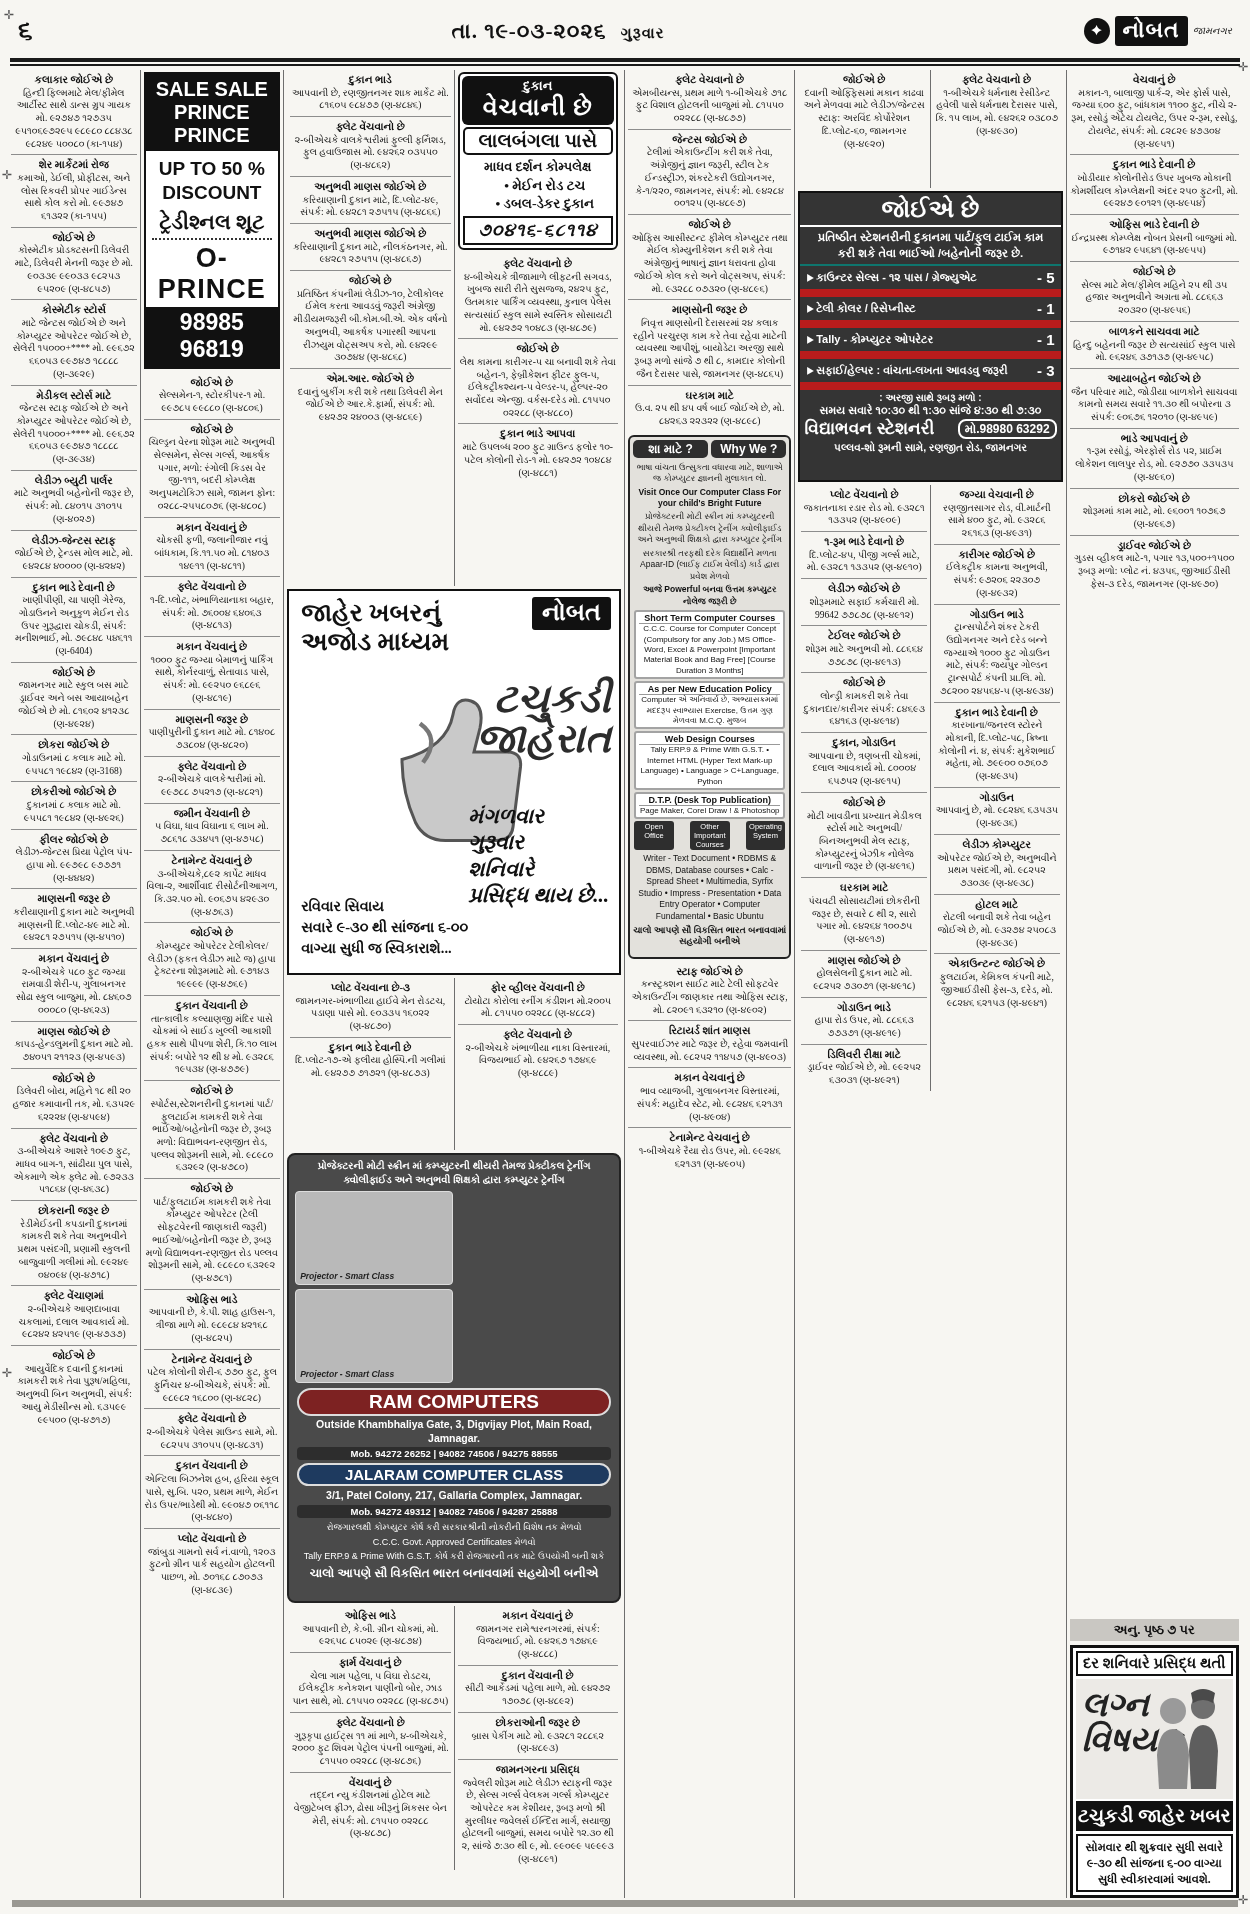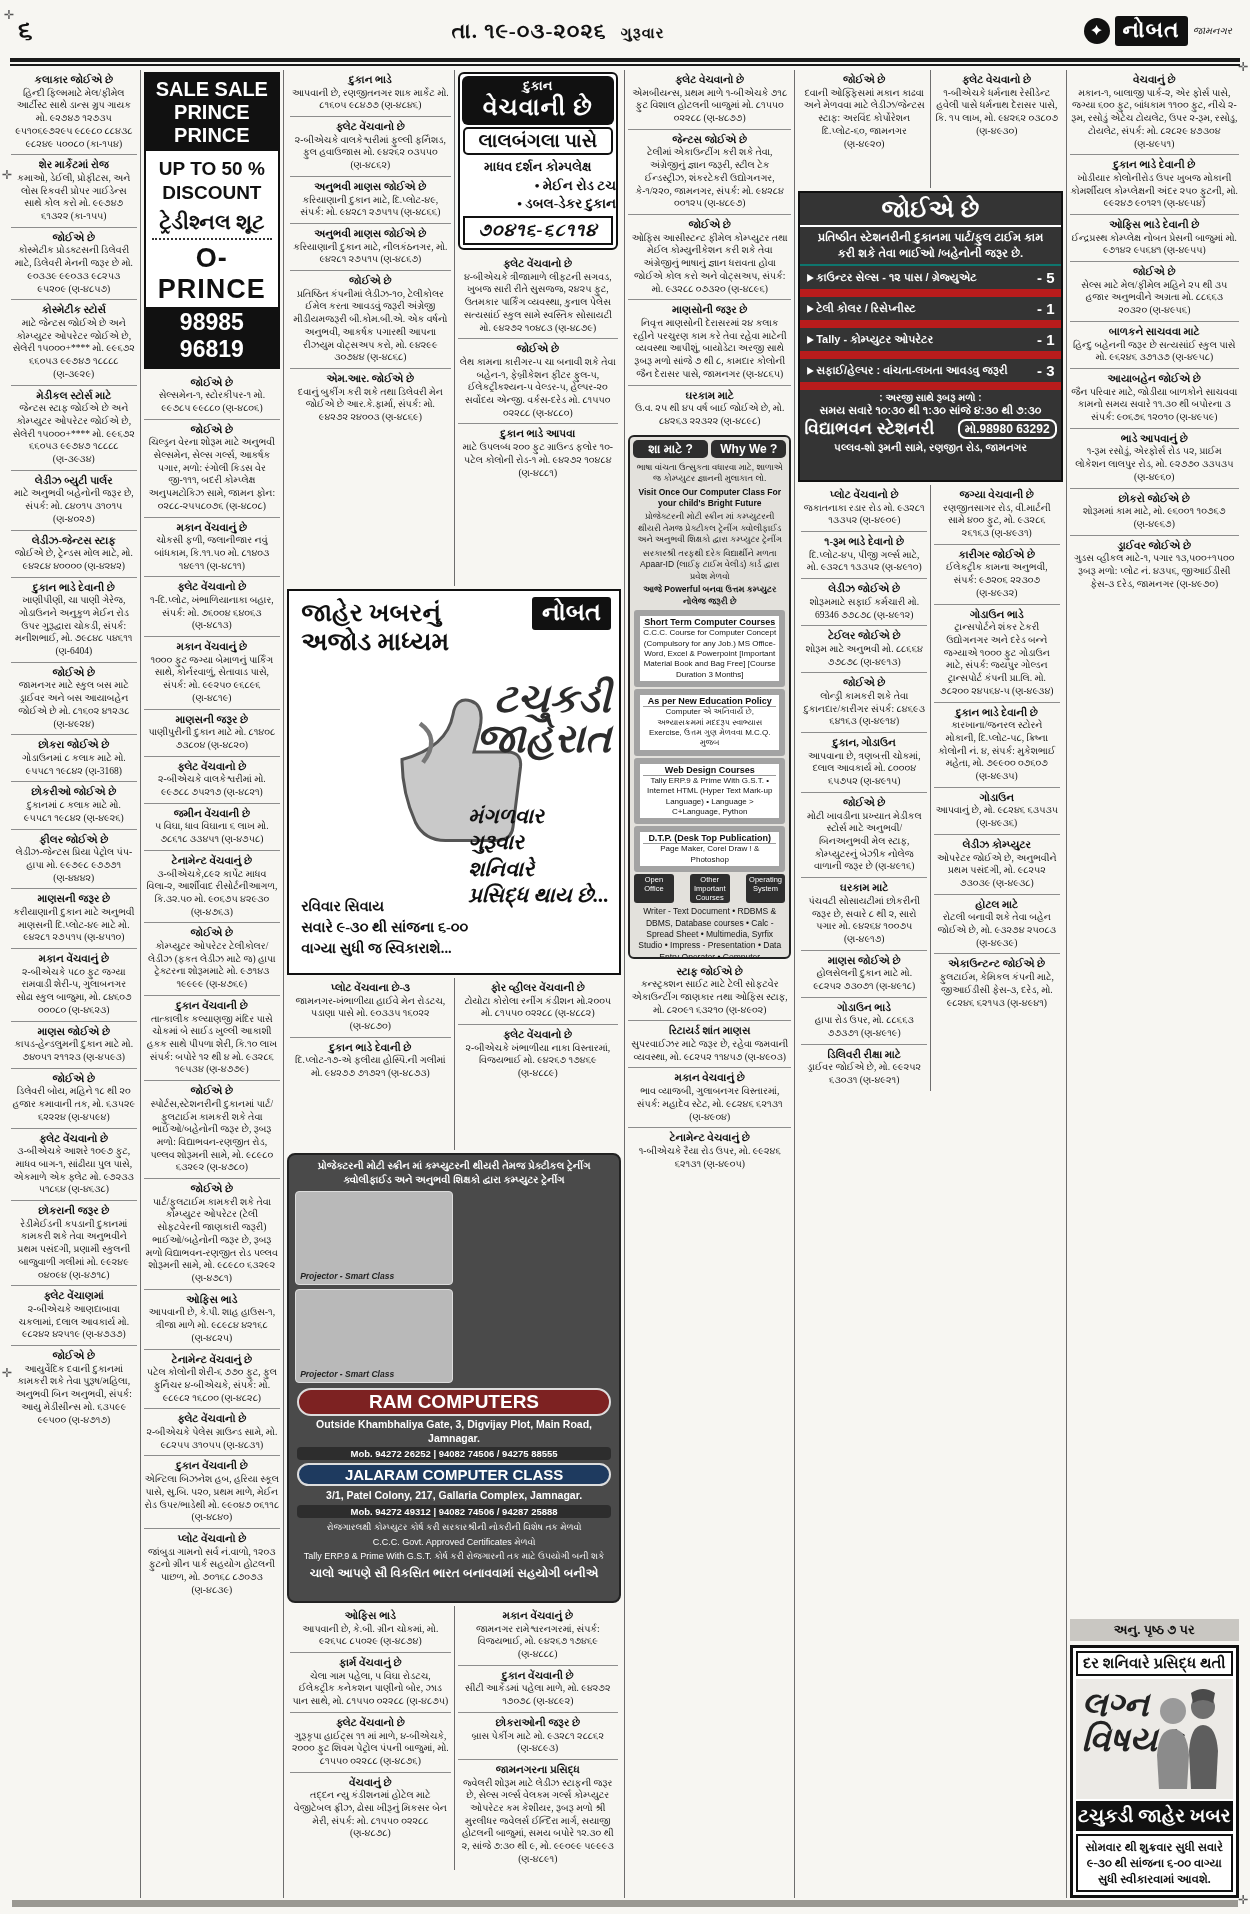--- a/index.html
+++ b/index.html
@@ -36,21 +36,21 @@
   .prince .trad{font-weight:bold;font-size:21px;padding:3px 0;border-bottom:2px dotted #333;margin:0 6px;}
   .prince .opr{font-family:"Liberation Sans",sans-serif;font-weight:bold;font-size:27px;letter-spacing:1px;padding:3px 0 2px;}
   .prince .ph{background:#111;color:#fff;font-family:"Liberation Sans",sans-serif;font-weight:bold;font-size:23px;padding:2px 0 4px;}
   
   .shopad{border:2px solid #111;border-radius:6px;margin:2px 0 4px;text-align:center;overflow:hidden;background:#fff;}
   .shopad .hd{background:#111;color:#fff;border-radius:6px;margin:2px;padding:2px 0 4px;}
   .shopad .hd .s1{font-size:13px;font-weight:bold;display:block;}
   .shopad .hd .s2{font-size:24px;font-weight:bold;display:block;letter-spacing:1px;}
   .shopad .l1{font-size:19px;font-weight:bold;border:2px solid #111;border-radius:5px;margin:2px 3px;padding:1px 0;}
   .shopad .l2{font-size:13px;font-weight:bold;padding:2px 0;}
-  .shopad .bl{font-size:13.5px;font-weight:bold;text-align:right;padding:1px 0 1px 14px;}
+  .shopad .bl{font-size:13.5px;font-weight:bold;text-align:center;padding:1px 0 1px 14px;}
   .shopad .ph{font-size:18px;font-weight:bold;font-style:italic;border:2px solid #111;margin:3px;padding:2px 0;letter-spacing:1px;}
   
   .nobatad{position:relative;border:2px solid #111;height:382px;margin:3px 0;background:#fff;overflow:hidden;}
   .nobatad .t1{font-size:25px;font-weight:bold;padding:8px 0 0 12px;line-height:1.15;}
   .nobatad .logo{position:absolute;top:6px;right:8px;background:#111;color:#fff;font-weight:bold;font-size:24px;padding:2px 10px 4px;border-radius:3px;}
   .nobatad .thumb{position:absolute;left:86px;top:88px;width:150px;height:170px;}
   .nobatad .fan{position:absolute;right:8px;top:88px;text-align:right;font-weight:bold;font-style:italic;font-size:40px;line-height:1.0;color:#2c2c2c;}
   .nobatad .days{position:absolute;right:10px;top:212px;text-align:left;font-size:21px;font-weight:bold;font-style:italic;line-height:1.25;}
   .nobatad .note{position:absolute;left:12px;bottom:14px;font-size:14.5px;font-weight:bold;line-height:1.45;}
   
@@ -64,21 +64,21 @@
   .ramad .tel{font-size:9.5px;font-weight:bold;text-align:center;background:#2d2d2d;margin:2px 8px;border-radius:4px;padding:1px 0;}
   .ramad .nm2{background:#1e3a5f;border:2px solid #ddd;border-radius:14px;text-align:center;font-size:15px;font-weight:bold;margin:3px 8px;padding:1px 0;}
   .ramad .foot{font-size:9px;text-align:center;line-height:1.4;padding:1px 4px;}
   .ramad .close{font-size:12px;font-weight:bold;text-align:center;padding:2px 0;}
   
   .whywe{border:2px solid #222;border-radius:6px;height:520px;margin:3px 0;background:#e3e1dc;overflow:hidden;font-family:"Liberation Sans",sans-serif;}
   .whywe .hrow{display:flex;gap:3px;padding:3px;}
   .whywe .hbox{flex:1;background:#2e2e2e;color:#fff;border-radius:5px;text-align:center;font-weight:bold;font-size:12px;padding:2px 0;}
   .whywe .sm{font-size:8.5px;line-height:1.35;padding:1px 5px;text-align:center;}
   .whywe .smb{font-weight:bold;}
-  .whywe .sec{background:#fff;border:6px solid #a3a3a3;border-radius:3px;margin:2px 4px;padding:1px 3px;}
+  .whywe .sec{background:#fff;border:2px solid #a3a3a3;border-radius:3px;margin:2px 4px;padding:1px 3px;}
   .whywe .sec h5{margin:0;font-size:9px;border-bottom:1px solid #999;text-align:center;}
   .whywe .sec div{font-size:8px;line-height:1.3;text-align:center;}
   .whywe .fcols{display:flex;gap:16px;margin:2px 4px;}
   .whywe .fcols span{flex:1;background:#2e2e2e;color:#fff;font-size:7.5px;text-align:center;border-radius:3px;padding:1px 0;}
   .whywe .close{font-size:9px;font-weight:bold;text-align:center;padding:2px 2px;}
   
   .recruit{background:#343434;color:#fff;border:2px solid #111;margin:3px 0;height:287px;overflow:hidden;font-family:"Liberation Sans",sans-serif;}
   .recruit .ttl{text-align:center;font-size:24px;font-weight:bold;padding:2px 0;border-bottom:2px solid #fff;}
   .recruit .intro{font-size:11.5px;font-weight:bold;text-align:center;line-height:1.35;padding:3px 15px;border-bottom:2px solid #0f766e;}
   .recruit .rrow{display:flex;justify-content:space-between;align-items:center;border-bottom:8px solid #b91c1c;padding:3px 6px;}
@@ -600,21 +600,21 @@
             <div class="ad">
               <div class="ad-t">પ્લોટ વેંચવાનો છે</div>
               <div class="ad-b">જકાતનાકા રડાર રોડ મો. ૯૩૨૮૧ ૧૩૩૫૨ (ણ-૪૯૦૯)</div>
             </div>
             <div class="ad">
               <div class="ad-t">૧-રૂમ ભાડે દેવાનો છે</div>
               <div class="ad-b">દિ.પ્લોટ-૪૫, પીજી ગર્લ્સ માટે, મો. ૯૩૨૮૧ ૧૩૩૫૨ (ણ-૪૯૧૦)</div>
             </div>
             <div class="ad">
               <div class="ad-t">લેડીઝ જોઈએ છે</div>
-              <div class="ad-b">શોરૂમમાટે સફાઈ કર્મચારી મો. 69346 ૭૭૮૭૮ (ણ-૪૯૧૨)</div>
+              <div class="ad-b">શોરૂમમાટે સફાઈ કર્મચારી મો. 99642 ૭૭૮૭૮ (ણ-૪૯૧૨)</div>
             </div>
             <div class="ad">
               <div class="ad-t">ટેઈલર જોઈએ છે</div>
               <div class="ad-b">શોરૂમ માટે અનુભવી મો. ૮૮૬૬૪ ૭૭૮૭૮ (ણ-૪૯૧૩)</div>
             </div>
             <div class="ad">
               <div class="ad-t">જોઈએ છે</div>
               <div class="ad-b">લોન્ડ્રી કામકરી શકે તેવા દુકાનદાર/કારીગર સંપર્ક: ૮૪૬૯૩ ૬૪૧૬૩ (ણ-૪૯૧૪)</div>
             </div>
             <div class="ad">

